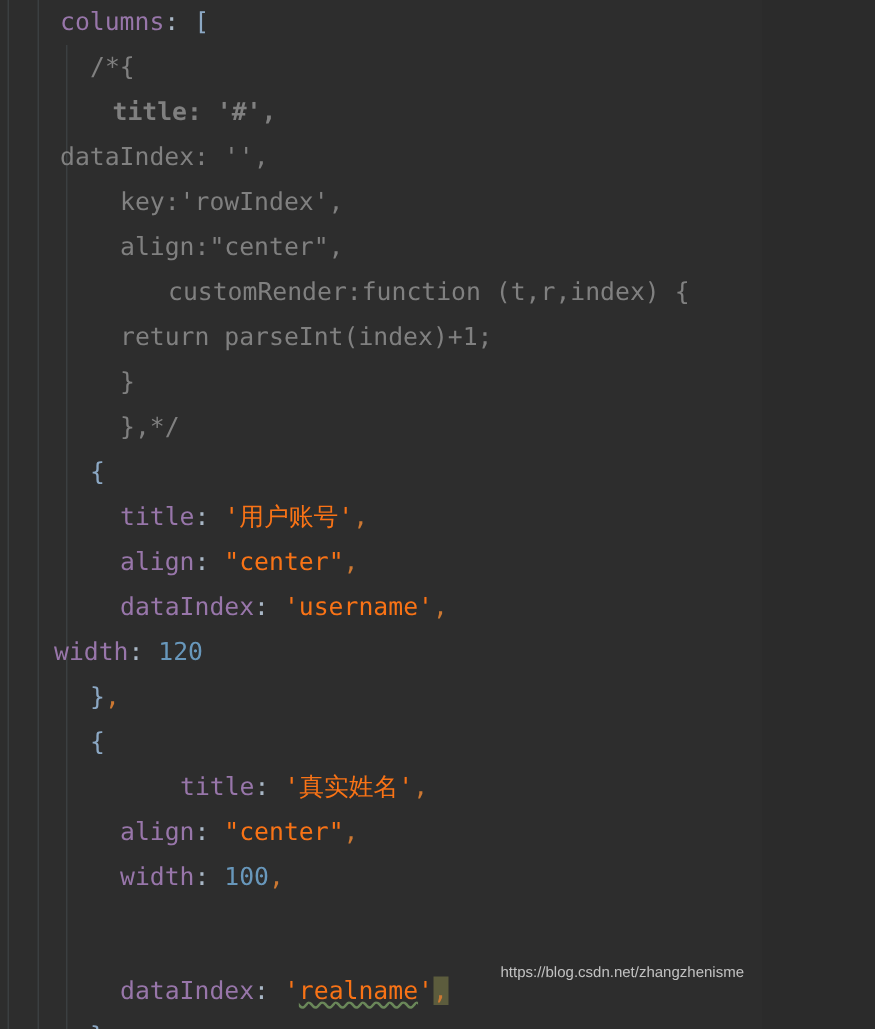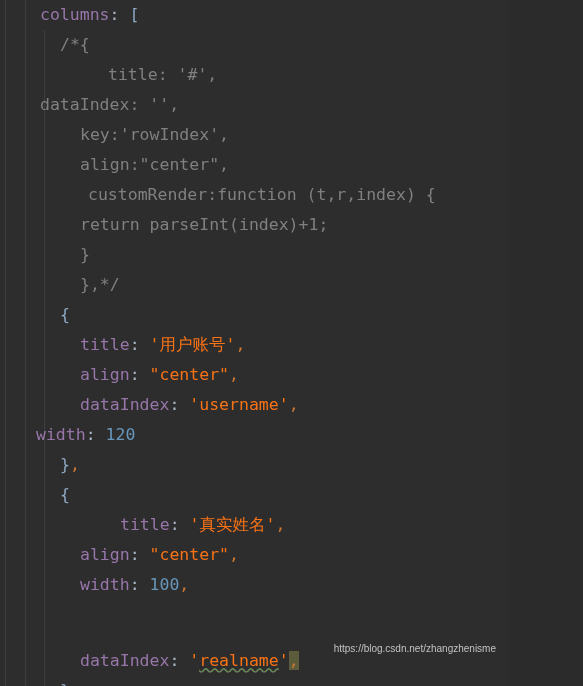--- a/index.html
+++ b/index.html
@@ -79,25 +79,25 @@
 
 <div id="editor-root">
 
   <div class="guide g0"></div>
   <div class="guide g1"></div>
   <div class="guide g2"></div>
 
   <div id="code-lines">
       <div class="code-line" style="padding-left: 40px;"><span class="txt t-key">columns</span><span class="txt t-punct">: </span><span class="txt t-bracket">[</span></div>
       <div class="code-line" style="padding-left: 60px;"><span class="txt t-comment">/*{</span></div>
-      <div class="code-line" style="padding-left: 108px;"><span class="txt t-comment">title: '#',</span></div>
+      <div class="code-line" style="padding-left: 75px; font-weight: bold;"><span class="txt t-comment">title: '#',</span></div>
       <div class="code-line" style="padding-left: 40px;"><span class="txt t-comment">dataIndex: '',</span></div>
       <div class="code-line" style="padding-left: 80px;"><span class="txt t-comment">key:'rowIndex',</span></div>
       <div class="code-line" style="padding-left: 80px;"><span class="txt t-comment">align:"center",</span></div>
-      <div class="code-line" style="padding-left: 88px;"><span class="txt t-comment">customRender:function (t,r,index) {</span></div>
+      <div class="code-line" style="padding-left: 112px;"><span class="txt t-comment">customRender:function (t,r,index) {</span></div>
       <div class="code-line" style="padding-left: 80px;"><span class="txt t-comment">return parseInt(index)+1;</span></div>
       <div class="code-line" style="padding-left: 80px;"><span class="txt t-comment">}</span></div>
       <div class="code-line" style="padding-left: 80px;"><span class="txt t-comment">},*/</span></div>
       <div class="code-line" style="padding-left: 60px;"><span class="txt t-bracket">{</span></div>
       <div class="code-line" style="padding-left: 80px;"><span class="txt t-key">title</span><span class="txt t-punct">: </span><span class="txt t-string">'用户账号'</span><span class="txt t-comma">,</span></div>
       <div class="code-line" style="padding-left: 80px;"><span class="txt t-key">align</span><span class="txt t-punct">: </span><span class="txt t-string">"center"</span><span class="txt t-comma">,</span></div>
       <div class="code-line" style="padding-left: 80px;"><span class="txt t-key">dataIndex</span><span class="txt t-punct">: </span><span class="txt t-string">'username'</span><span class="txt t-comma">,</span></div>
       <div class="code-line" style="padding-left: 36px;"><span class="txt t-key">width</span><span class="txt t-punct">: </span><span class="txt t-number">120</span></div>
       <div class="code-line" style="padding-left: 60px;"><span class="txt t-bracket">}</span><span class="txt t-comma">,</span></div>
       <div class="code-line" style="padding-left: 60px;"><span class="txt t-bracket">{</span></div>

